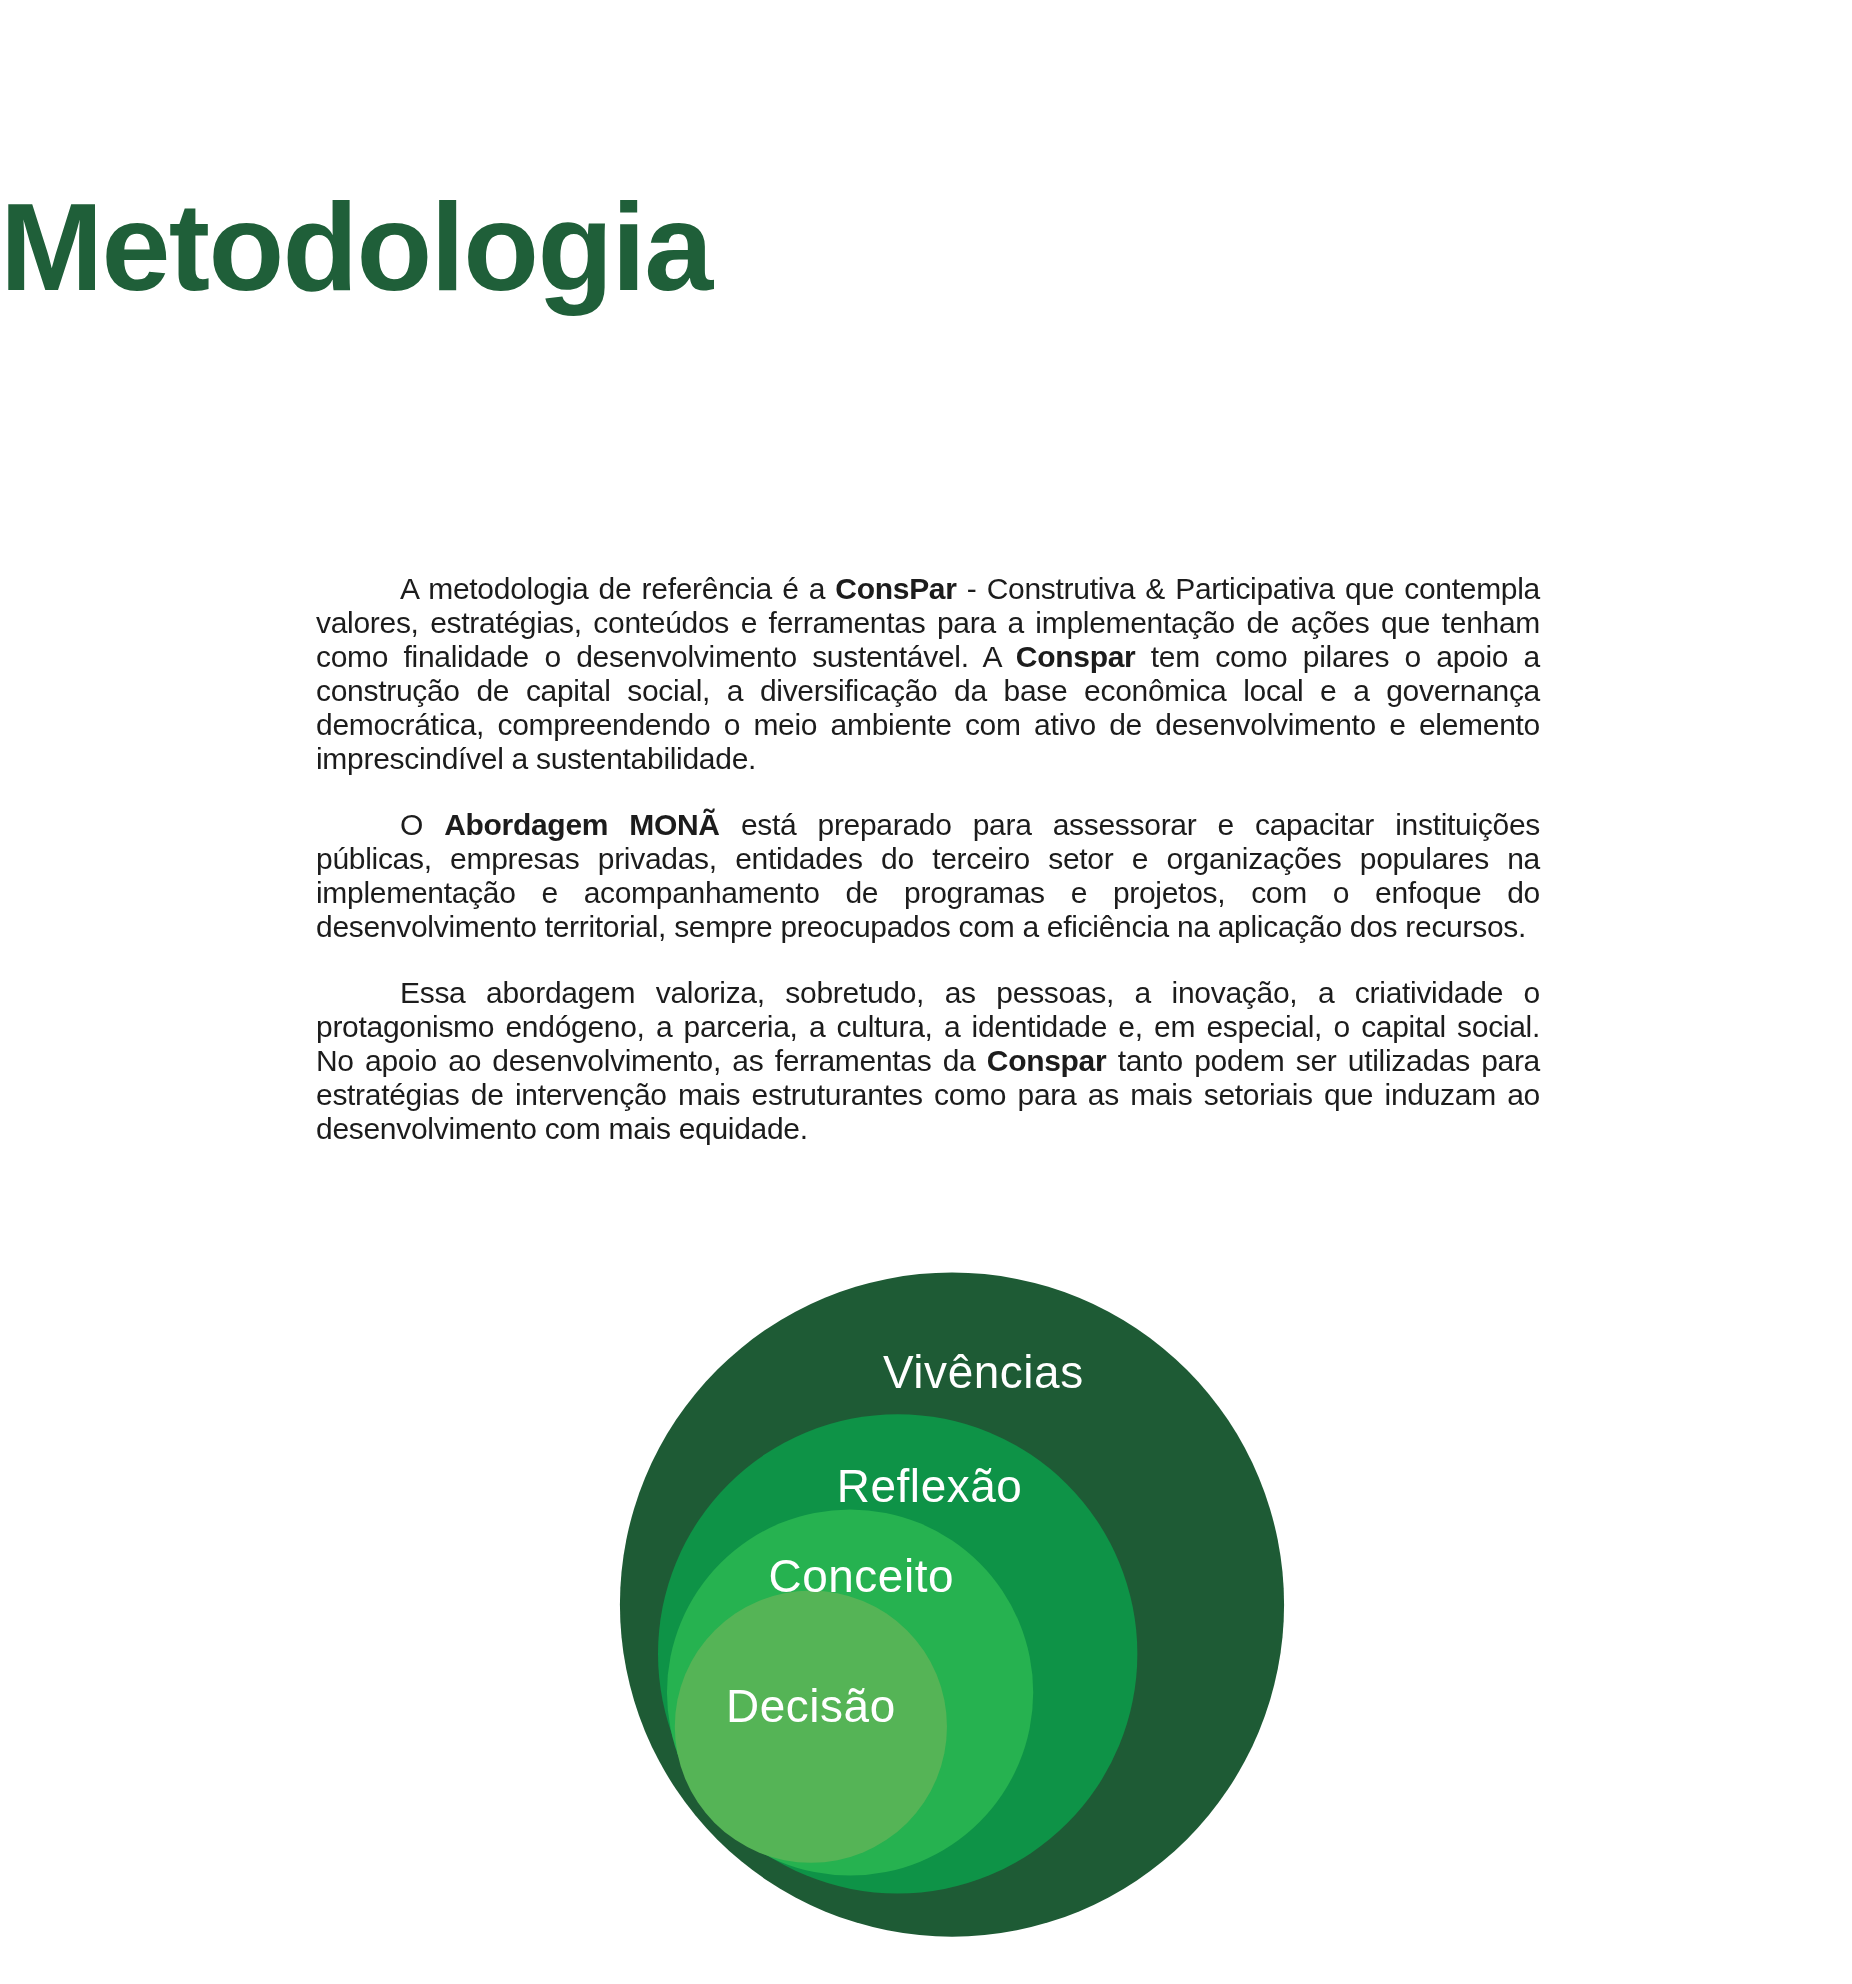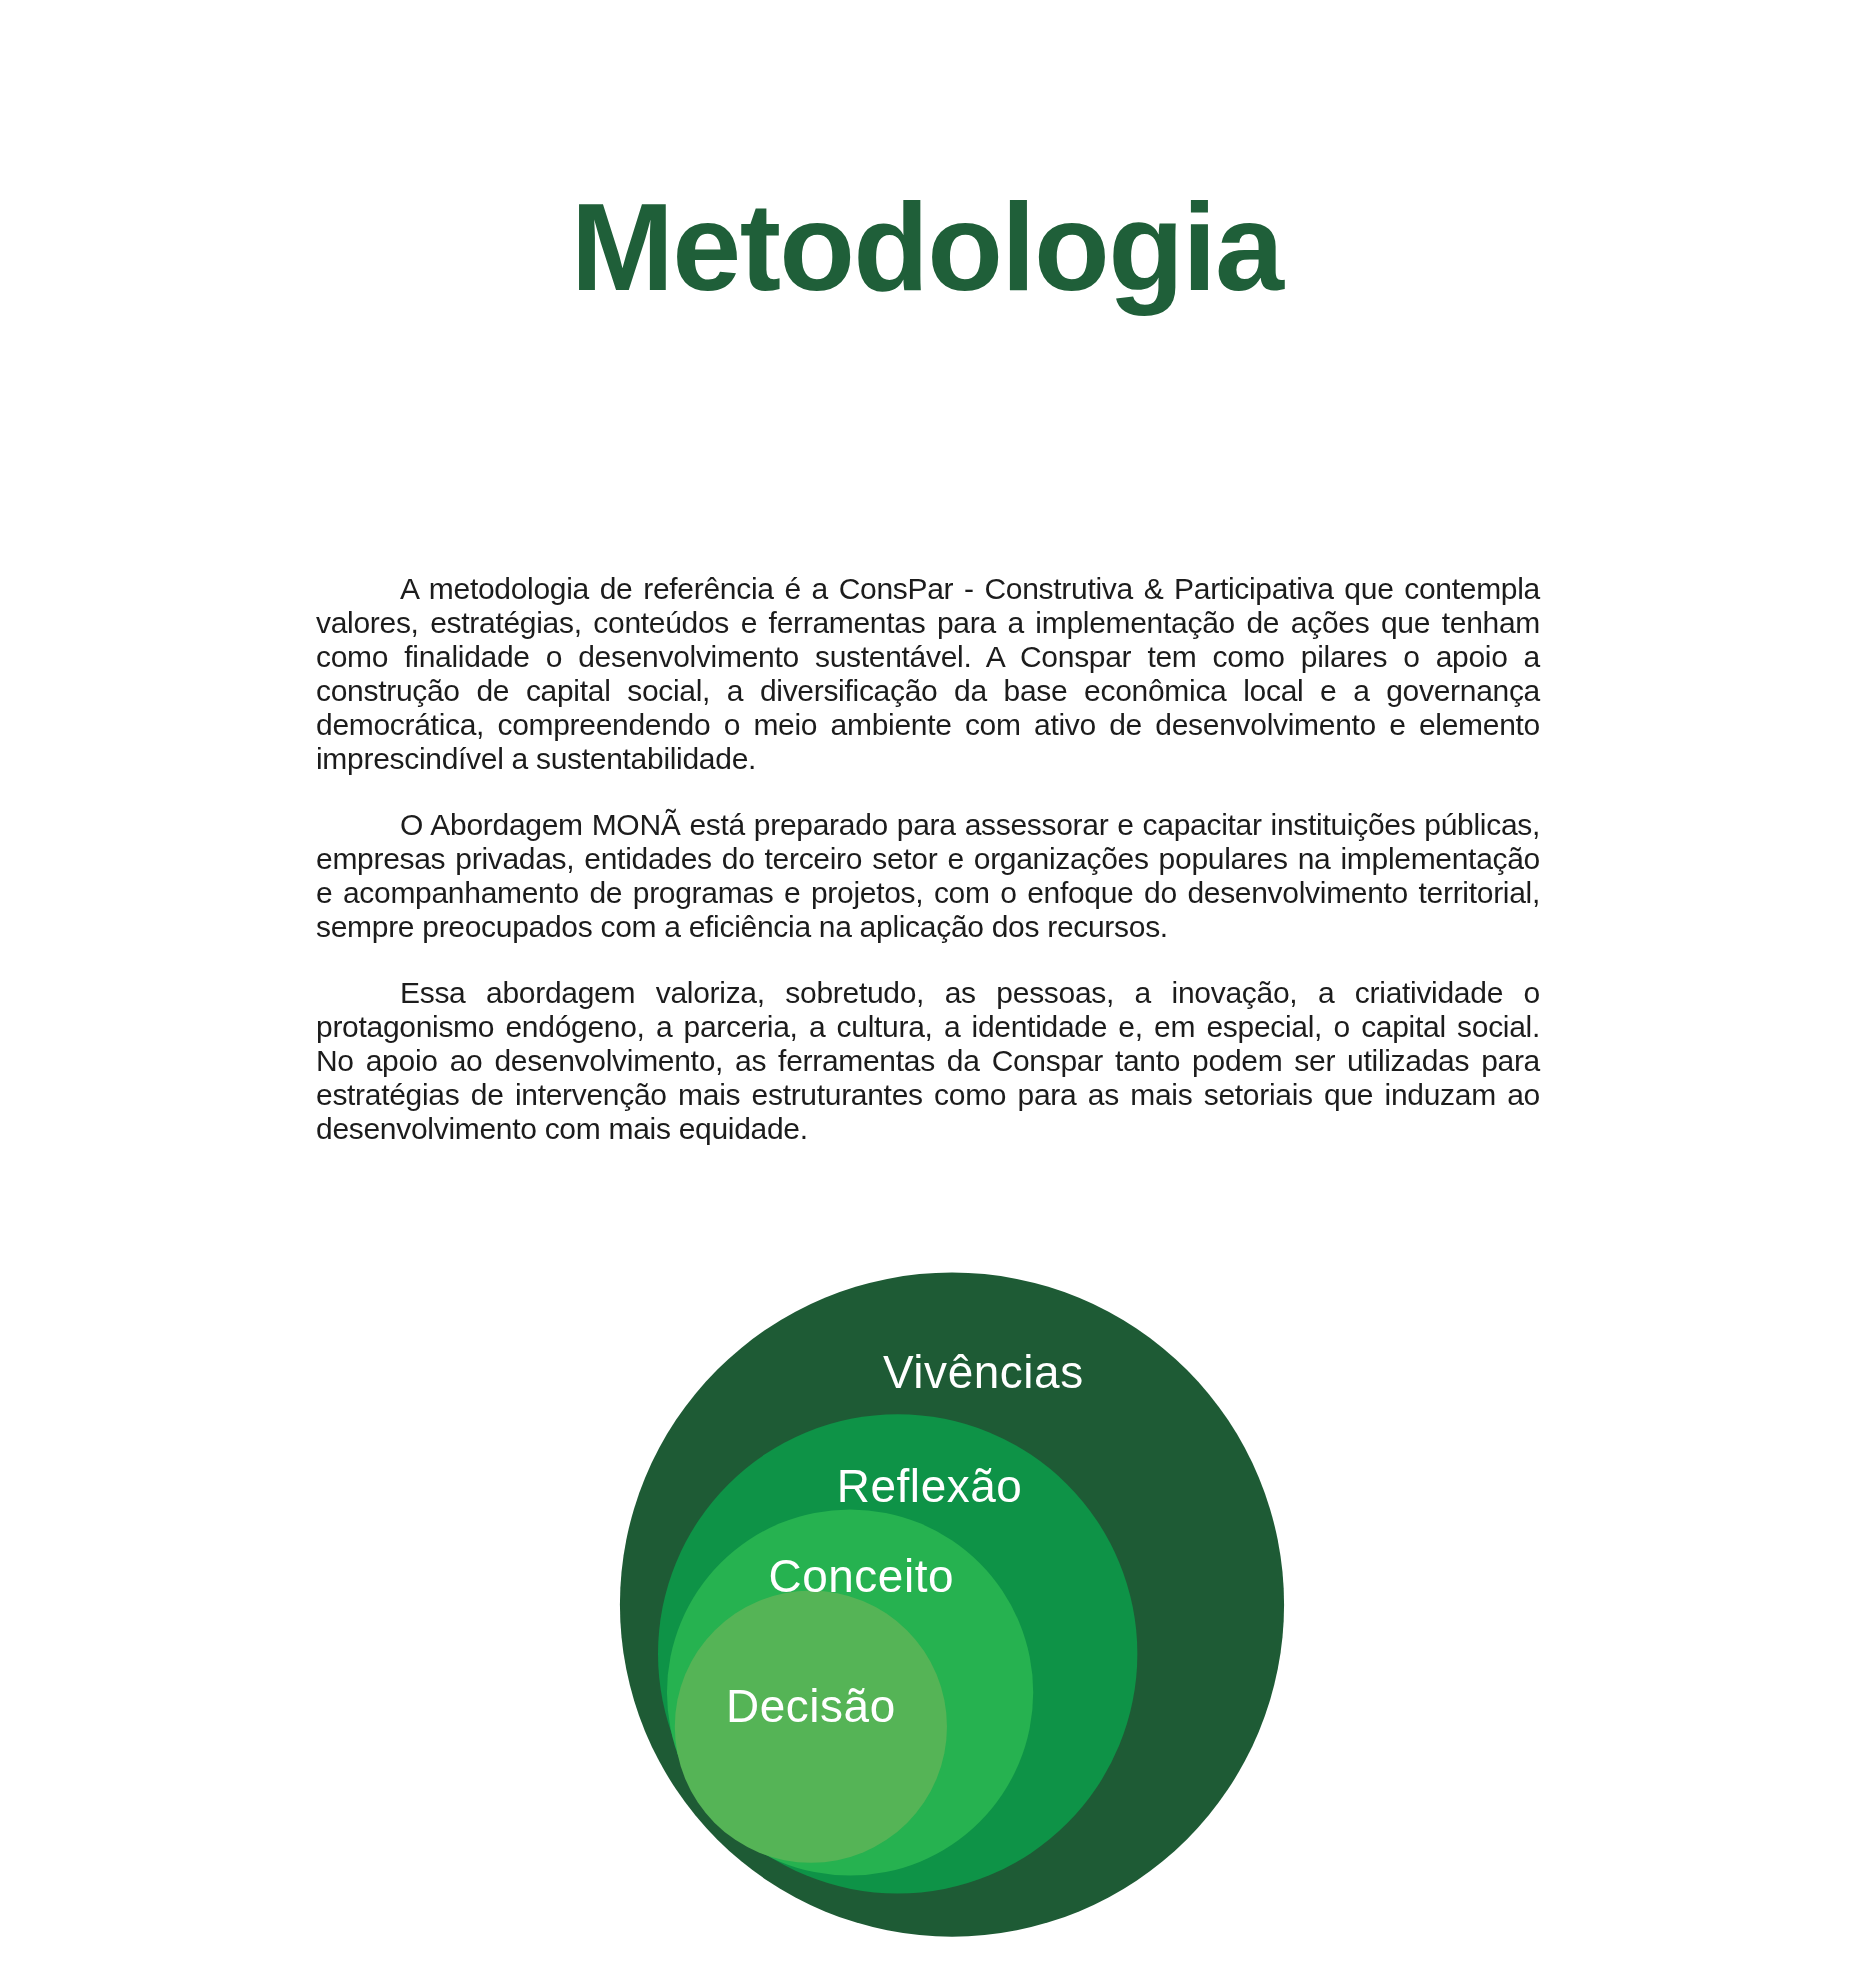--- a/index.html
+++ b/index.html
@@ -15,21 +15,21 @@
     width: 1853px;
     height: 1985px;
     background: var(--background, #ffffff);
     overflow: hidden;
   }
   .title {
     position: absolute;
     top: 94px;
     left: 0;
     width: 100%;
-    text-align: center;
+    text-align: left;
     color: var(--title, #1f5f39);
     font-weight: bold;
     font-size: 124px;
     line-height: 140px;
     letter-spacing: -1.7px;
   }
   .content {
     position: absolute;
     left: 316px;
     top: 572px;
@@ -38,21 +38,21 @@
   .content p {
     margin: 0 0 32px 0;
     font-size: 30px;
     line-height: 34px;
     text-align: justify;
     text-indent: 84px;
     color: var(--body_text, #1c1c1c);
     letter-spacing: -0.3px;
   }
   .content p span.b {
-    font-weight: normal;
+    font-weight: bold;
   }
   .diagram {
     position: absolute;
     left: 588px;
     top: 1260px;
     width: 728px;
     height: 725px;
   }
   .diagram text {
     font-family: "Liberation Sans", sans-serif;

